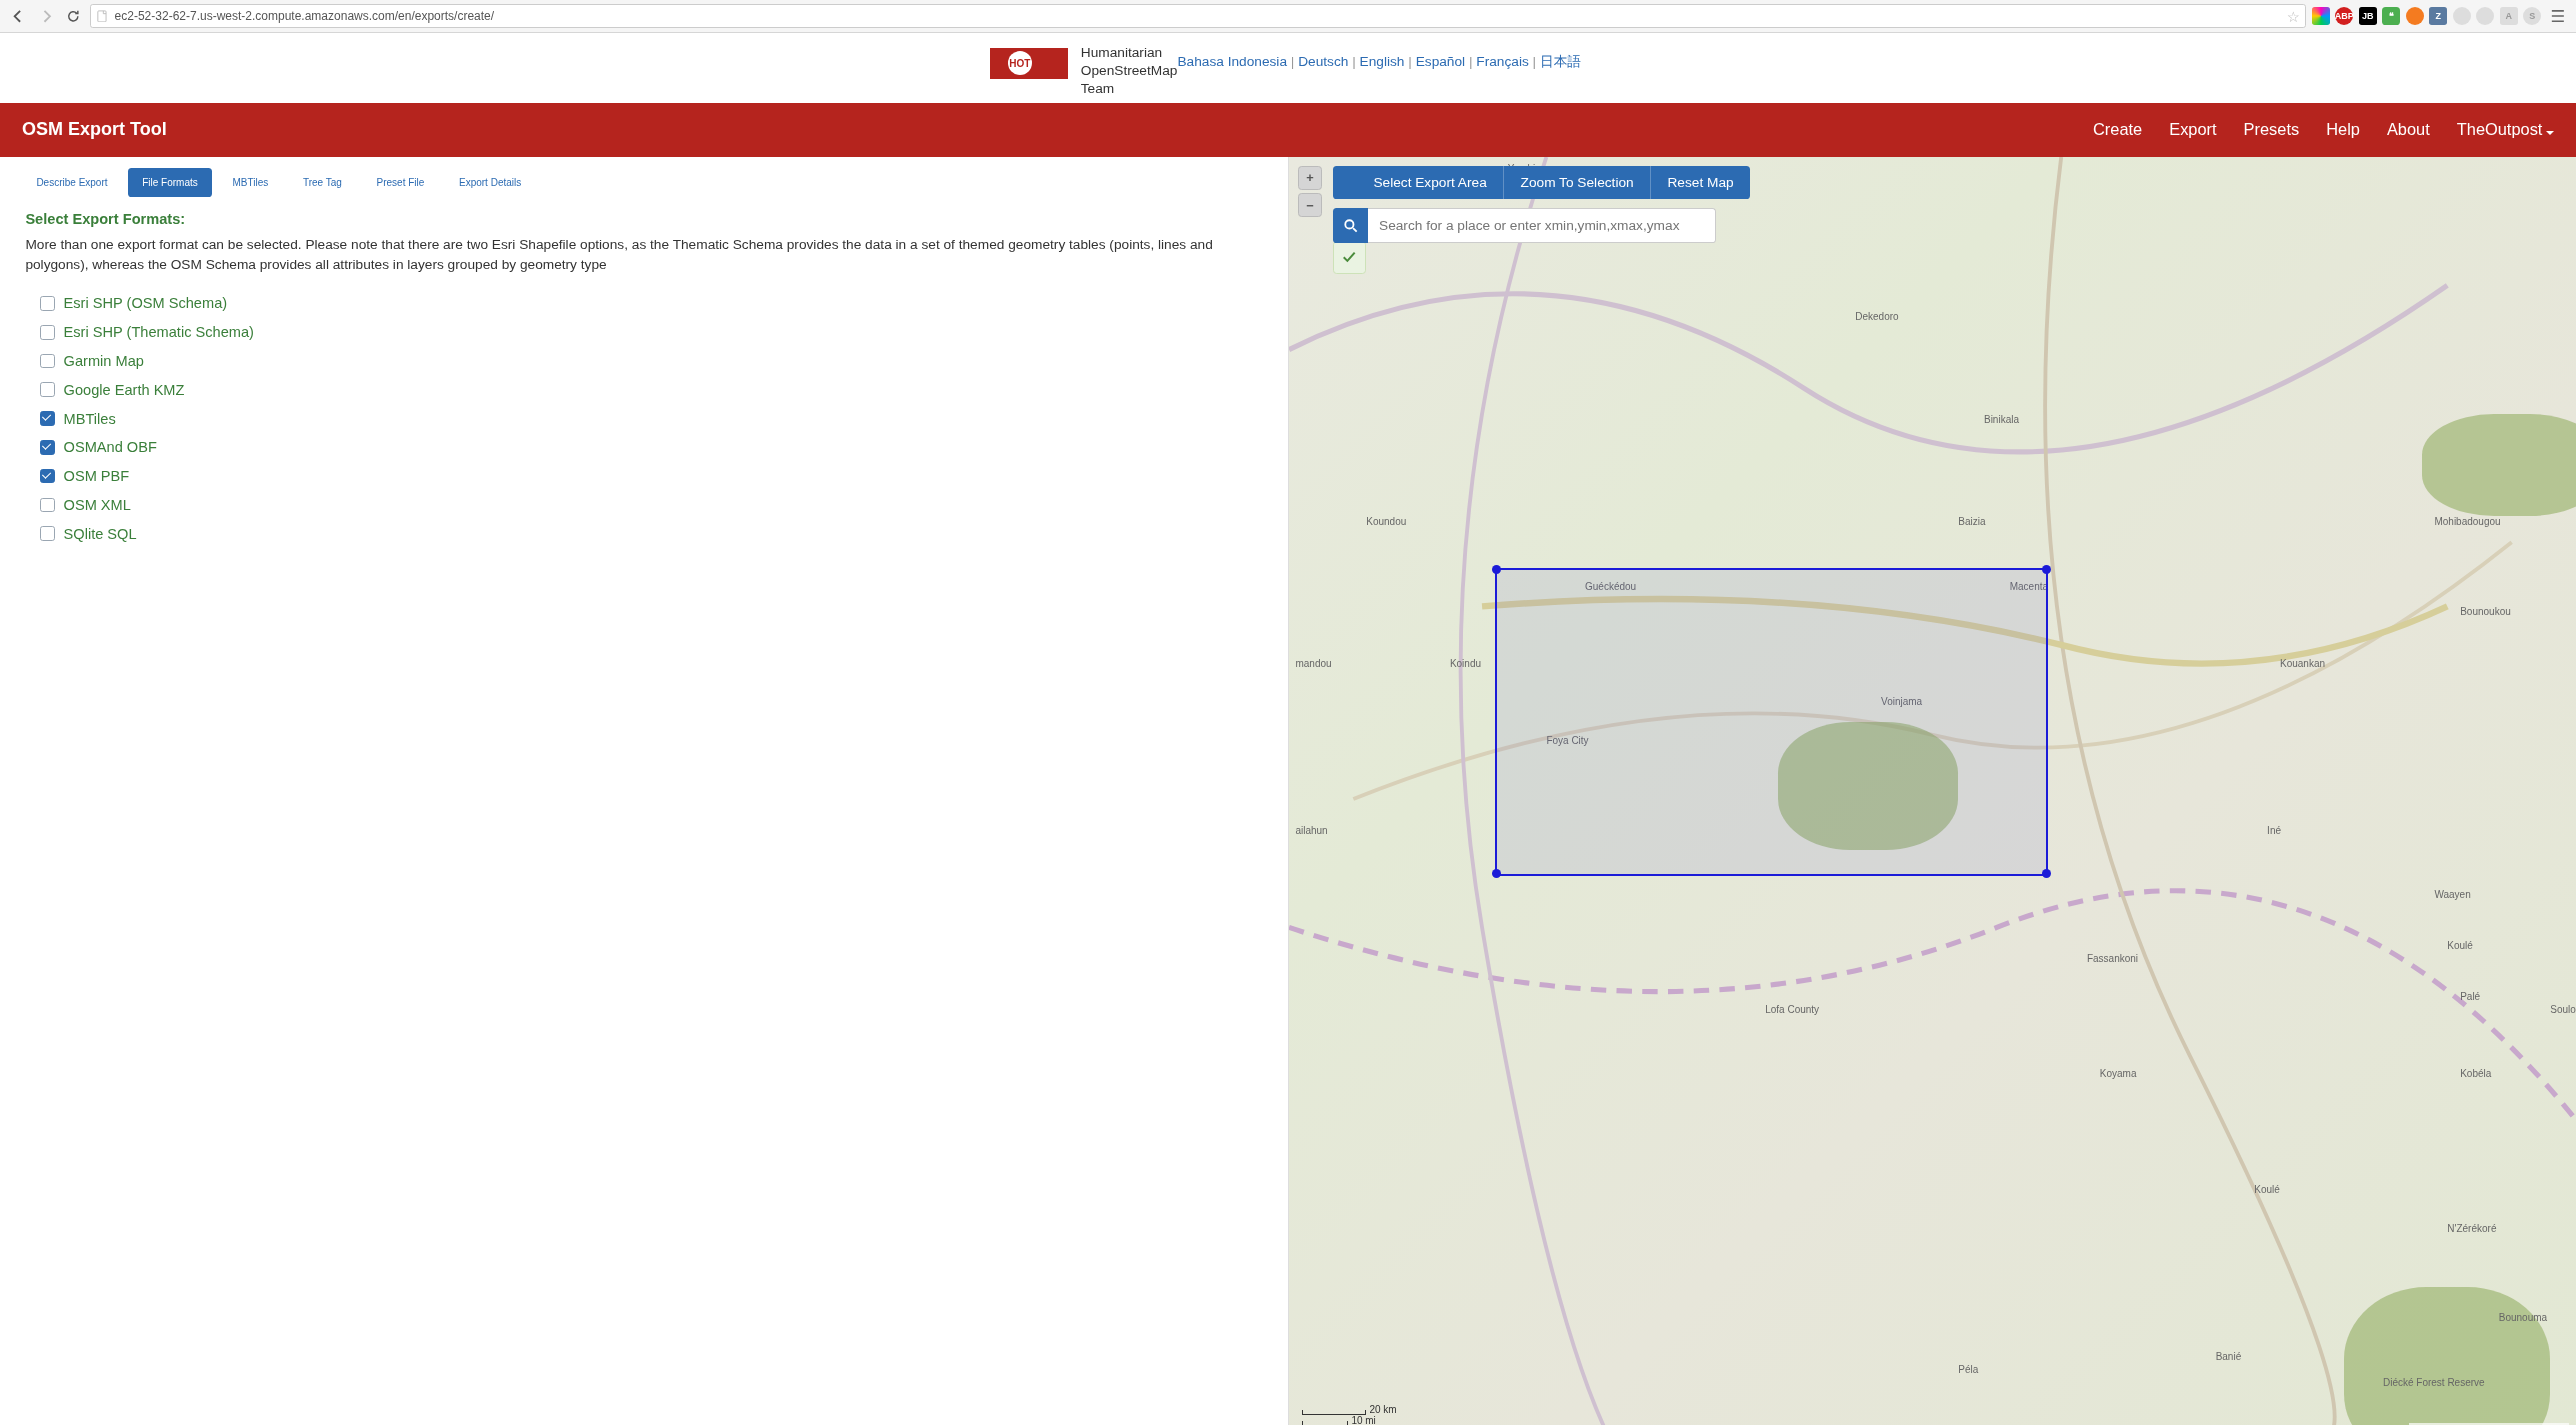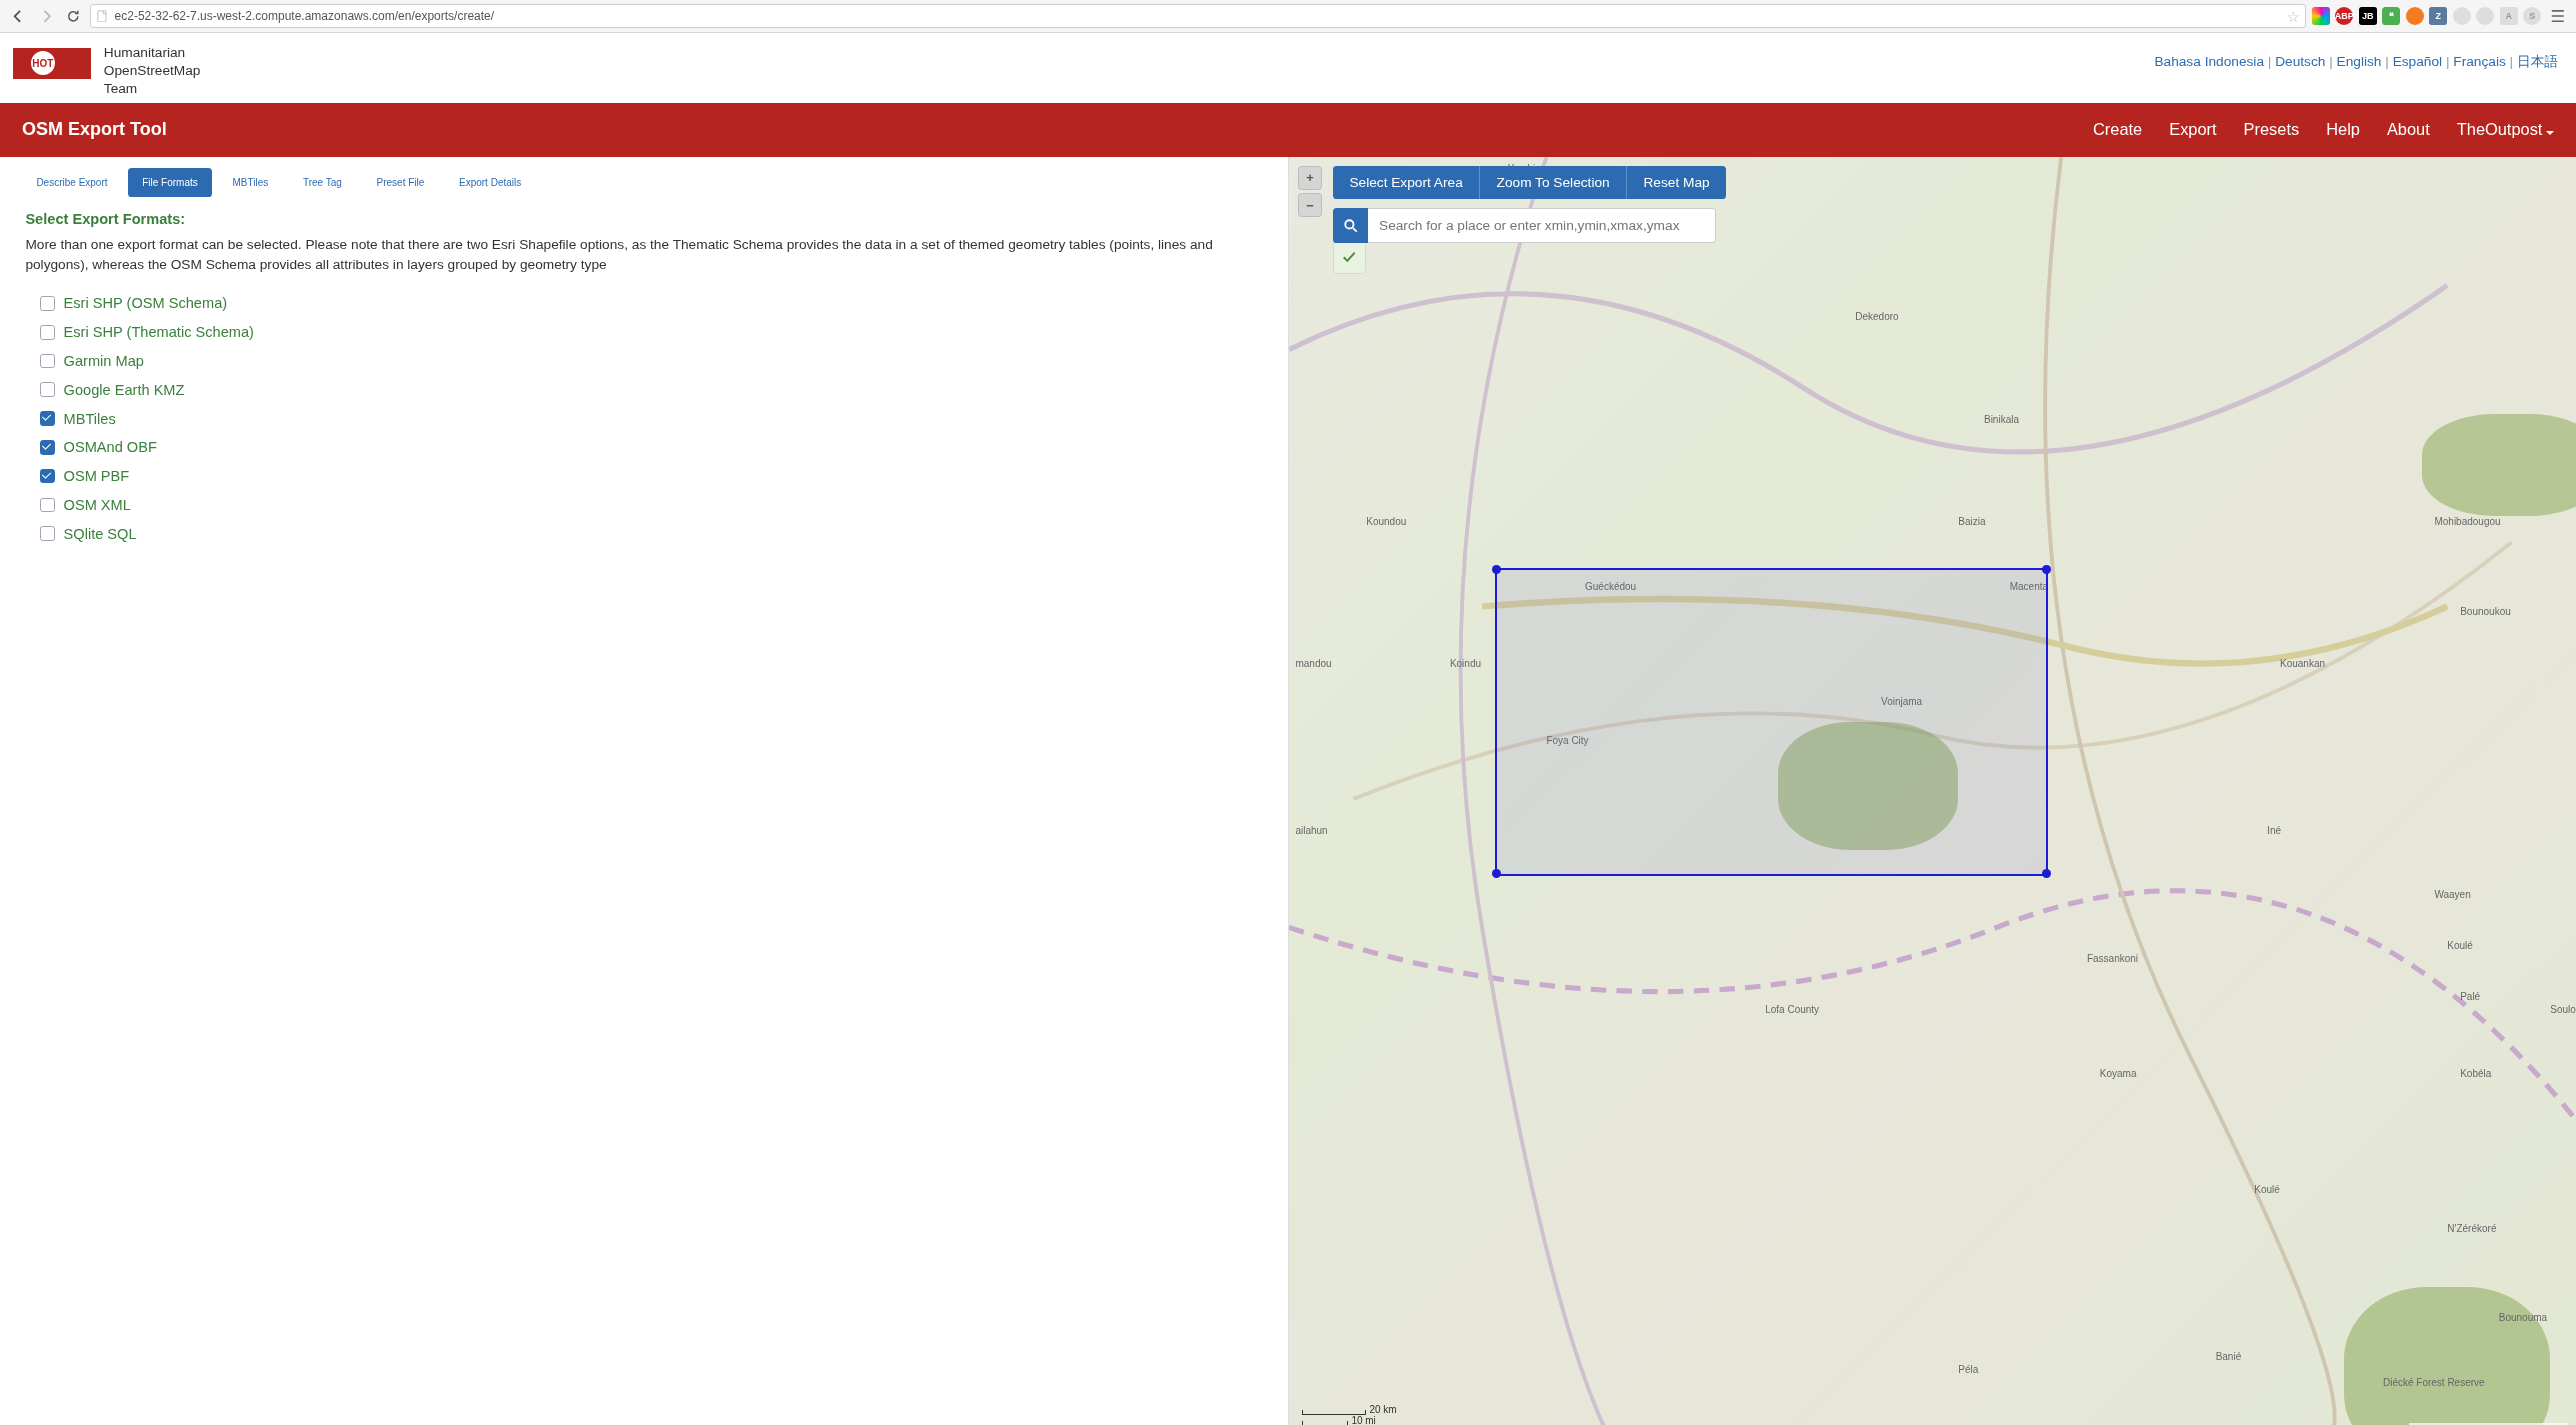--- a/index.html
+++ b/index.html
@@ -11,21 +11,21 @@
   .nav-btn.disabled { color:#b8b8b8; }
   .url-bar { flex:1; display:flex; align-items:center; background:#fff; border:0.9px solid #ccc; border-radius:2.7px; height:24px; padding:0 5.5px; gap:5.5px;}
   .url-bar .page-icon { width:12.8px; height:12.8px; }
   .url-text { flex:1; color:#555; font-size:12px; }
   .star { color:#bbb; font-size:14.6px; }
   .ext-icons { display:flex; gap:5.5px; align-items:center; }
   .ext-icon { width:18px;height:18px;border-radius:2.7px;display:flex;align-items:center;justify-content:center;font-size:9px;font-weight:bold;color:#fff;}
   .menu-icon { font-size:16.4px;color:#666; padding:0 3.6px; }
 
   
-  .site-top { display:flex; justify-content:space-between; align-items:flex-start; padding:7.3px 18px 5.5px 12.8px; }
+  .site-top { display:flex; justify-content:center; align-items:flex-start; padding:7.3px 18px 5.5px 12.8px; }
   .brand { display:flex; gap:9px; align-items:flex-start; }
   .hot-logo { width:82px; height:46px; position:relative; }
   .hot-badge { position:absolute; left:0; top:7.3px; width:78px; height:31px; background:#b5241e; }
   .hot-badge::before,.hot-badge::after{content:"";position:absolute;width:0;height:0;}
   .hot-circle{position:absolute;left:18px;top:3.6px;width:24px;height:24px;background:#fff;border-radius:50%;display:flex;align-items:center;justify-content:center;color:#b5241e;font-weight:800;font-size:10px;}
   .brand-text { line-height:1.3; font-size:13.7px; color:#333; padding-top:3.6px;}
   .lang-links { text-align:right; padding-top:12.8px; font-size:13.7px; color:#999;}
   .lang-links a { color:#2c6bb2; text-decoration:none; }
 
   
@@ -61,21 +61,21 @@
      linear-gradient(135deg,#e9e9df 0%, #e4ead6 30%, #e7e6da 60%, #e2e8d3 100%); }
   .map-roads { position:absolute; inset:0; }
   .map-roads svg{width:100%;height:100%;}
 
   .map-controls-left { position:absolute; left:9px; top:9px; display:flex; flex-direction:column; gap:3.6px; }
   .zoom-btn { width:24px;height:24px;background:#d5d5d5;border-radius:3.6px;display:flex;align-items:center;justify-content:center;color:#555;font-weight:700;cursor:pointer;border:0.9px solid #bbb;}
 
   .map-selected-ok { position:absolute; left:44px; top:84px; width:33px;height:33px;background:#eaf3e2;border:0.9px solid #cde2b8;border-radius:3.6px;display:flex;align-items:center;justify-content:center;color:#4a8b3b;}
 
   .map-topbar { position:absolute; left:44px; right:18px; top:9px; display:flex; flex-direction:column; gap:9px; }
-  .blue-btn-row { display:flex; background:#2c6bb2; border-radius:3.6px; overflow:hidden; width:fit-content; }
+  .blue-btn-row { display:flex; background:#2c6bb2; border-radius:3.6px; overflow:hidden; width:fit-content;padding-left:24px; }
   .blue-btn-row button { background:transparent;border:none;color:#fff;padding:9px 16.4px;font-size:13.7px;cursor:pointer;border-right:0.9px solid rgba(255,255,255,0.25);}
   .blue-btn-row button:last-child{border-right:none;}
   .search-row { display:flex; width: 383px; }
   .search-icon-btn { width:35px;height:35px;background:#2c6bb2;border:none;border-radius:3.6px 0 0 3.6px;display:flex;align-items:center;justify-content:center;color:#fff;cursor:pointer;}
   .search-input { flex:1;height:35px;border:0.9px solid #ccc;border-left:none;border-radius:0 3.6px 3.6px 0;padding:0 11px;font-size:13.7px;color:#999;}
 
   
   .sel-box { position:absolute; border:2.7px solid #1b1bd8; background:rgba(100,100,200,0.12); left:16%; top:32%; width:43%; height:24%; }
   .sel-handle{position:absolute;width:9px;height:9px;border-radius:50%;background:#1b1bd8;}
   .h-tl{left:-4.6px;top:-4.6px;} .h-tr{right:-4.6px;top:-4.6px;} .h-bl{left:-4.6px;bottom:-4.6px;} .h-br{right:-4.6px;bottom:-4.6px;}

